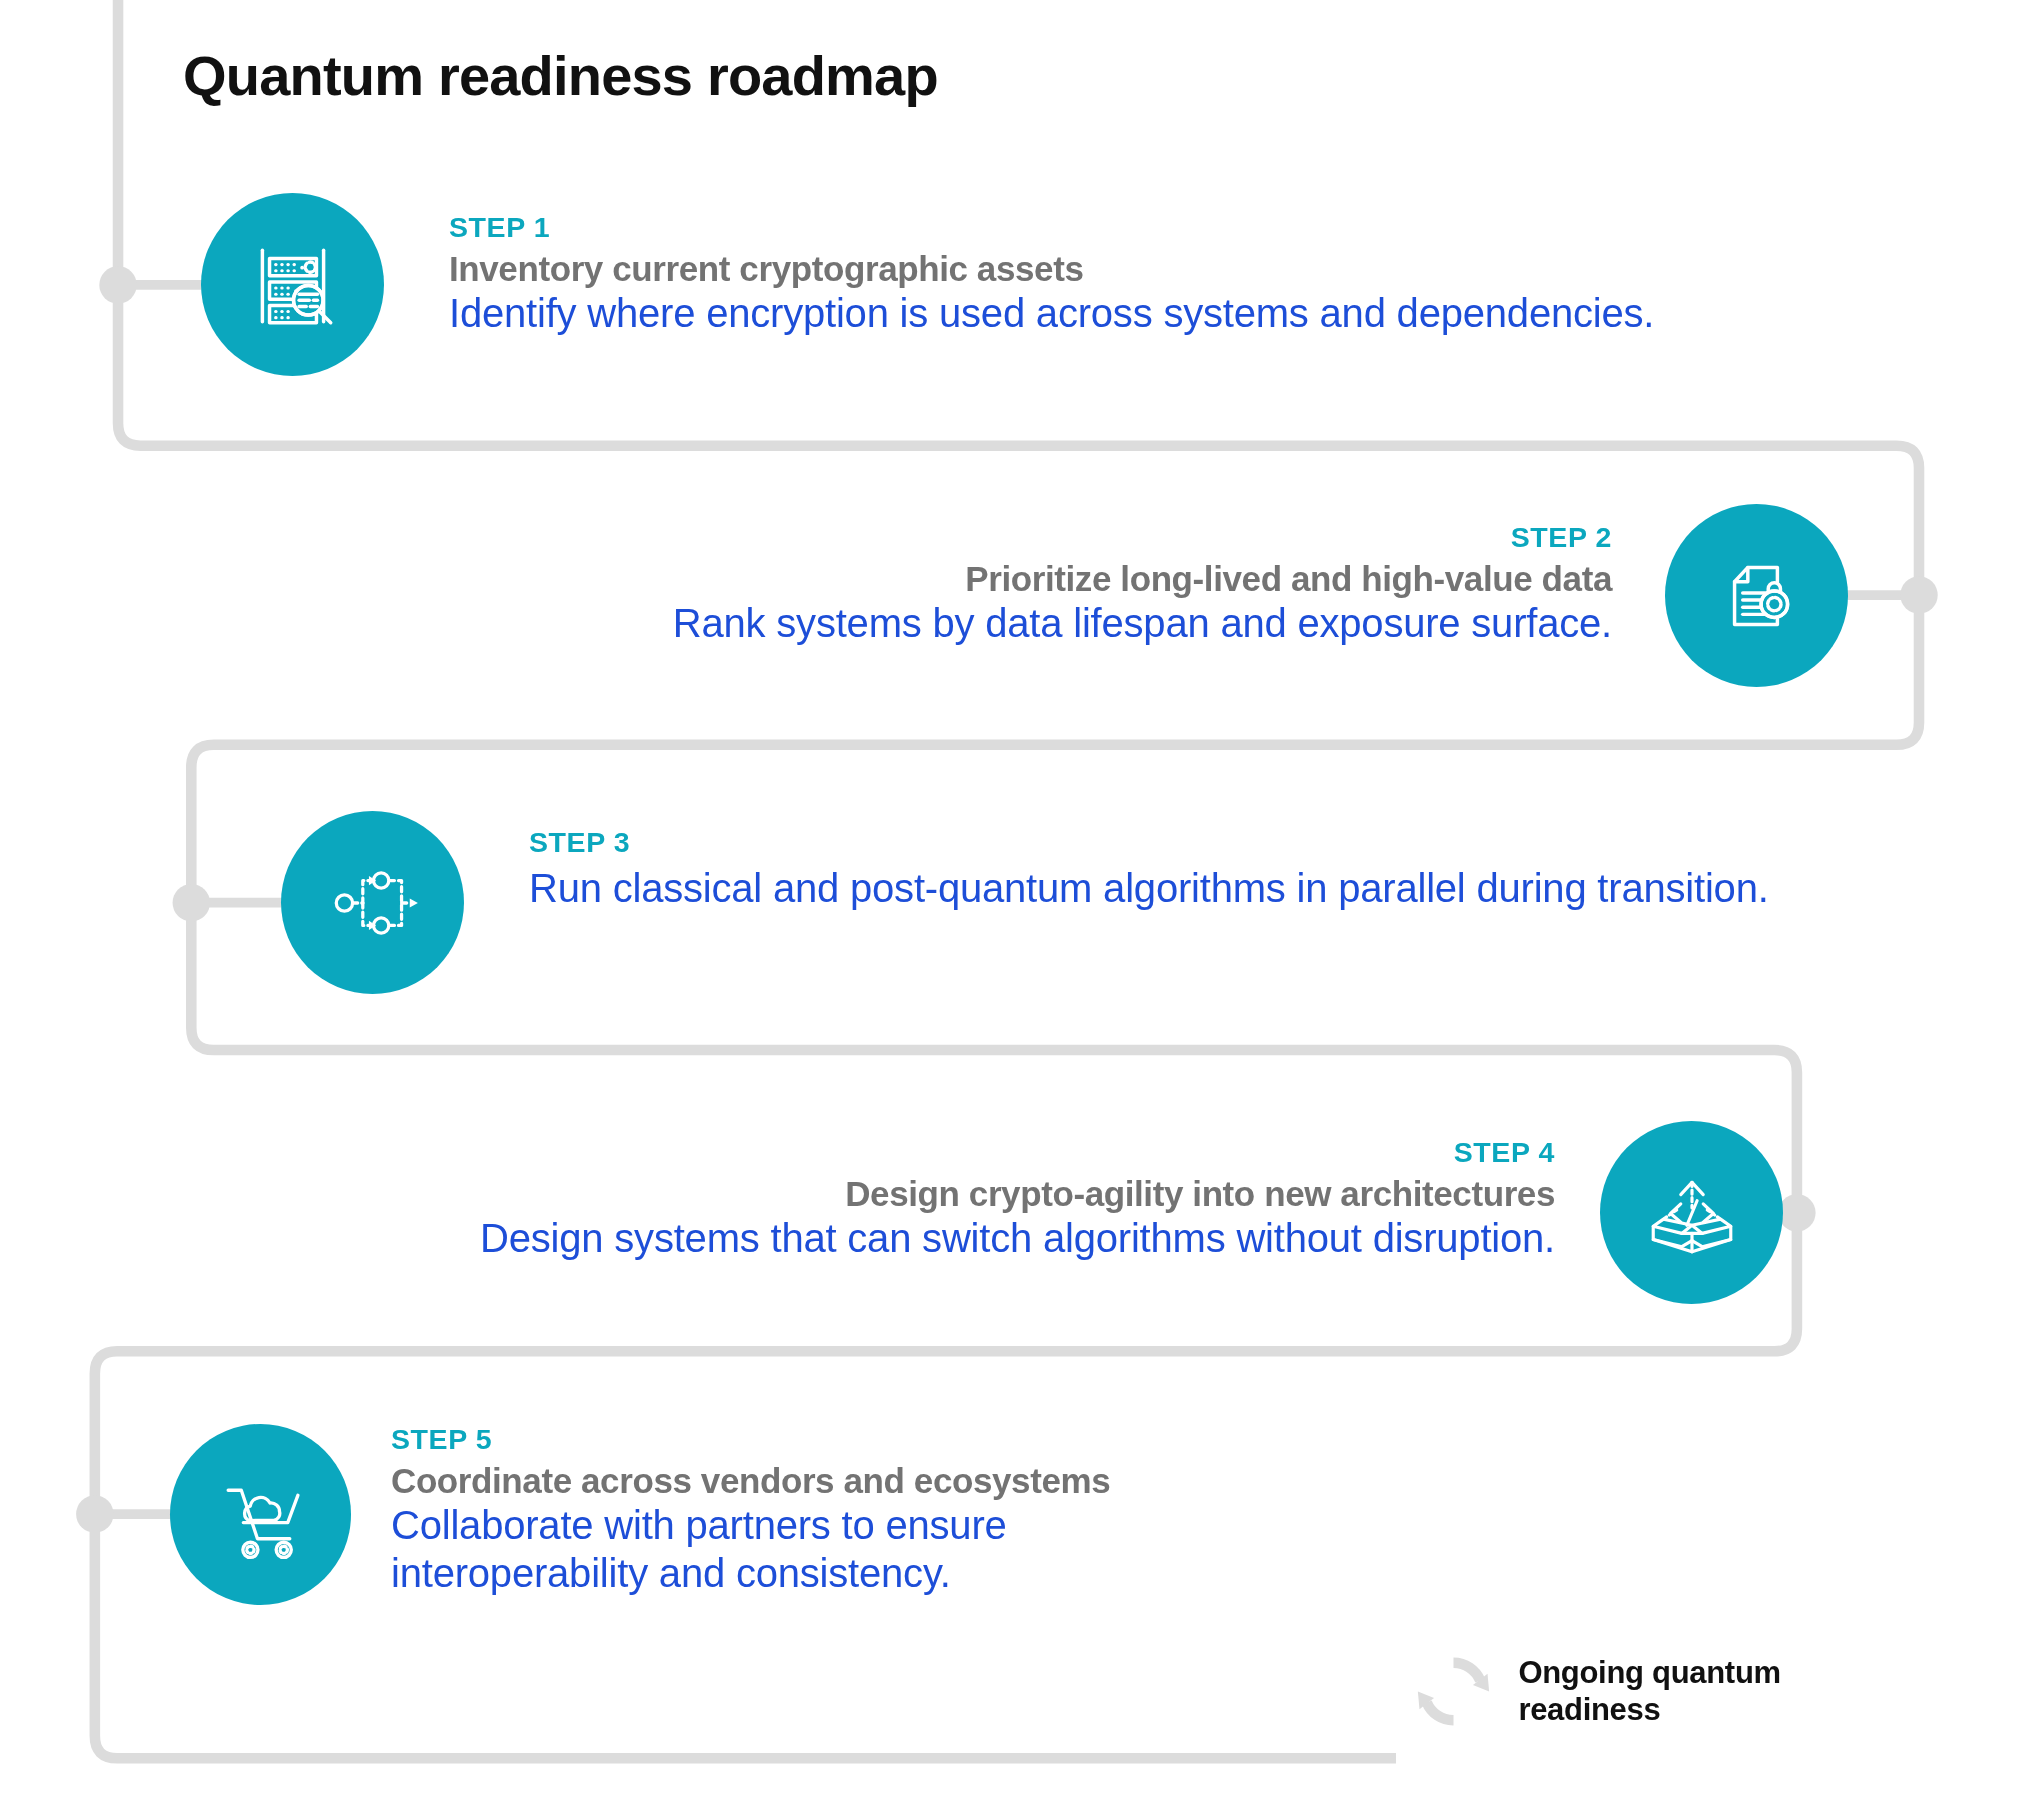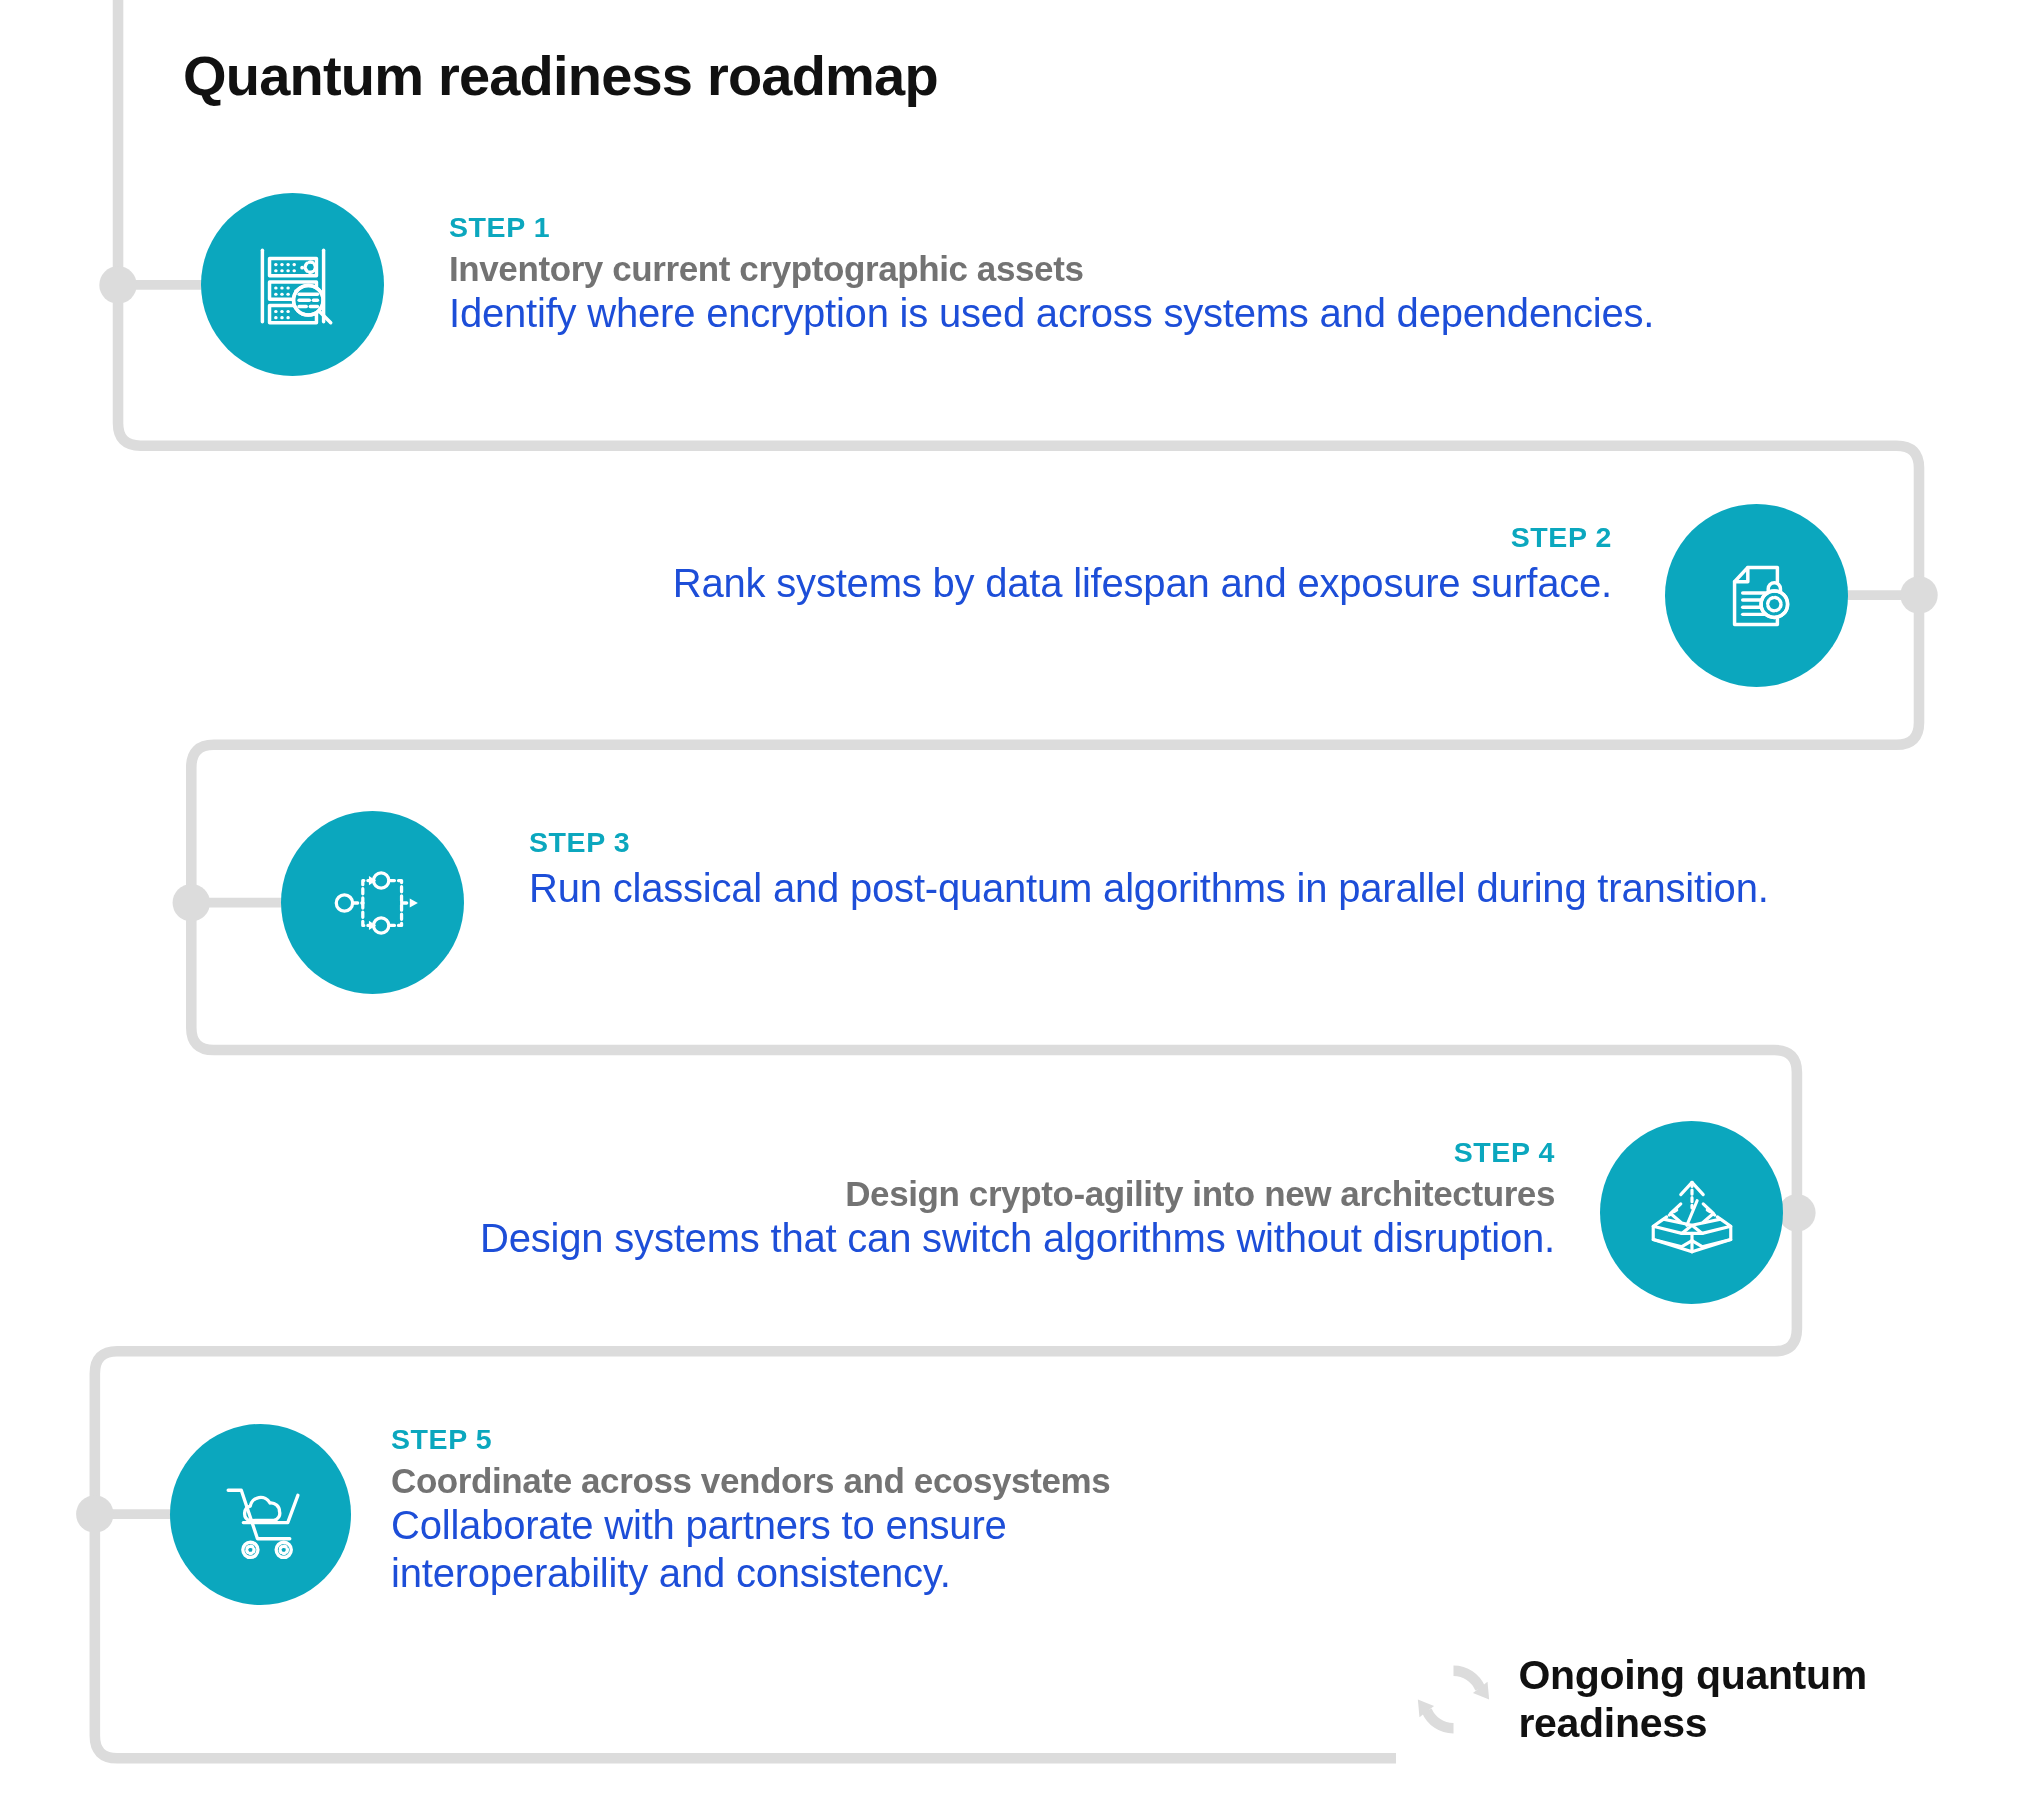--- a/index.html
+++ b/index.html
@@ -81,21 +81,21 @@
   
   #footer-note {
     position: absolute;
     left: 1413px;
     top: 1651px;
     display: flex;
     align-items: center;
     gap: 24.4px;
   }
   #footer-label {
-    font-size: 41px;
+    font-size: 31px;
     font-weight: 700;
     color: #111111;
     line-height: 1.18;
     letter-spacing: -0.3px;
     white-space: pre-line;
   }
   #recycle-icon svg { display: block; }
 </style>
 </head>
 <body>
@@ -217,20 +217,21 @@
       <line x1="36" y1="68" x2="62" y2="68"></line>
 
       <path d="M 61 43 a 6 6 0 0 1 12 0 l 0 6 l -12 0 Z" fill="#0BA7BE"></path>
       <circle cx="67" cy="58" r="13" fill="#0BA7BE"></circle>
       <circle cx="67" cy="58" r="13"></circle>
       <circle cx="67" cy="58" r="6.5" stroke-dasharray="2.8 2.4"></circle>
     </svg>
   </div>
   <div class="step-text align-right" style="left:366px; top:523px; width:1246px;">
     <div class="step-kicker">STEP 2</div>
+    <div class="step-title">Prioritize long-lived and high-value data</div>
     <div class="step-desc nowrap">Rank systems by data lifespan and exposure surface.</div>
   </div>
 
   <div class="icon-bubble" style="left:281px; top:811px; width:183px; height:183px;">
     <svg width="102" height="102" viewBox="0 0 100 100" fill="none" stroke="#ffffff" stroke-width="3.2" stroke-linecap="round" stroke-linejoin="round">
 
       <circle cx="22" cy="50" r="8"></circle>
 
       <g stroke-dasharray="5 4">
         <line x1="30" y1="50" x2="40" y2="50"></line>

